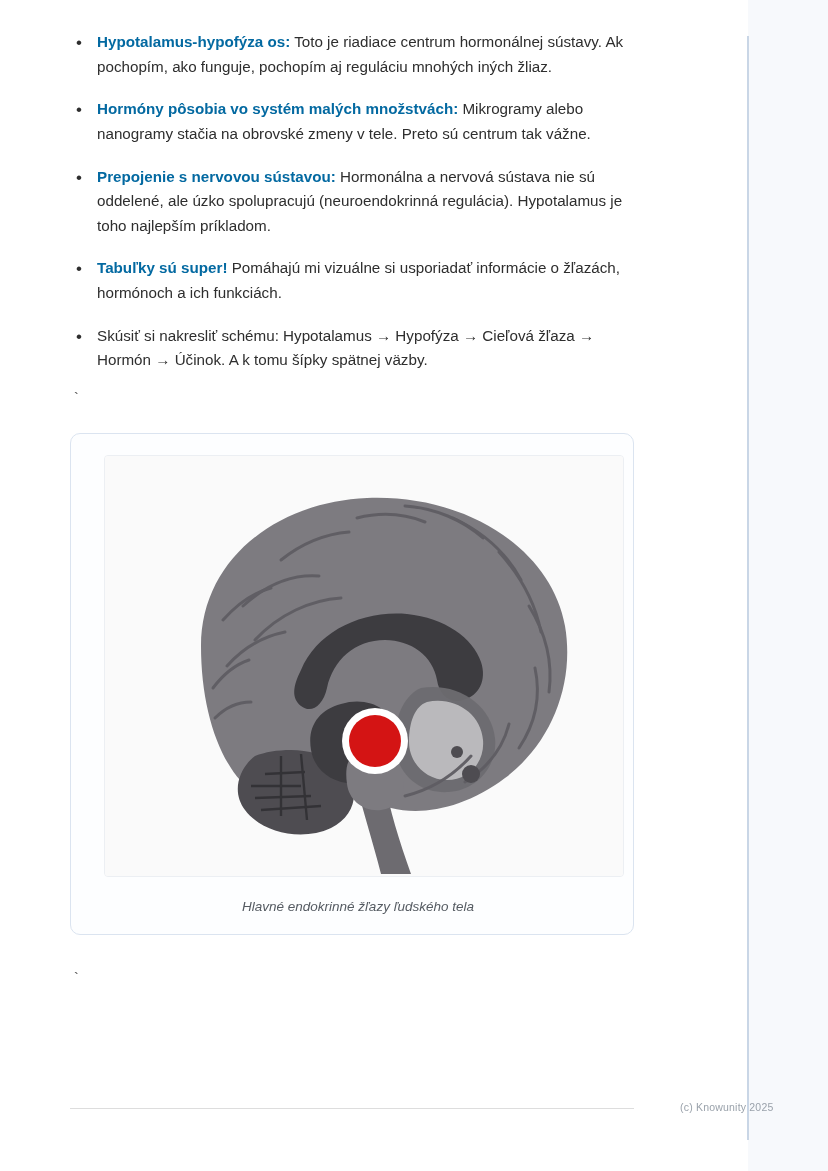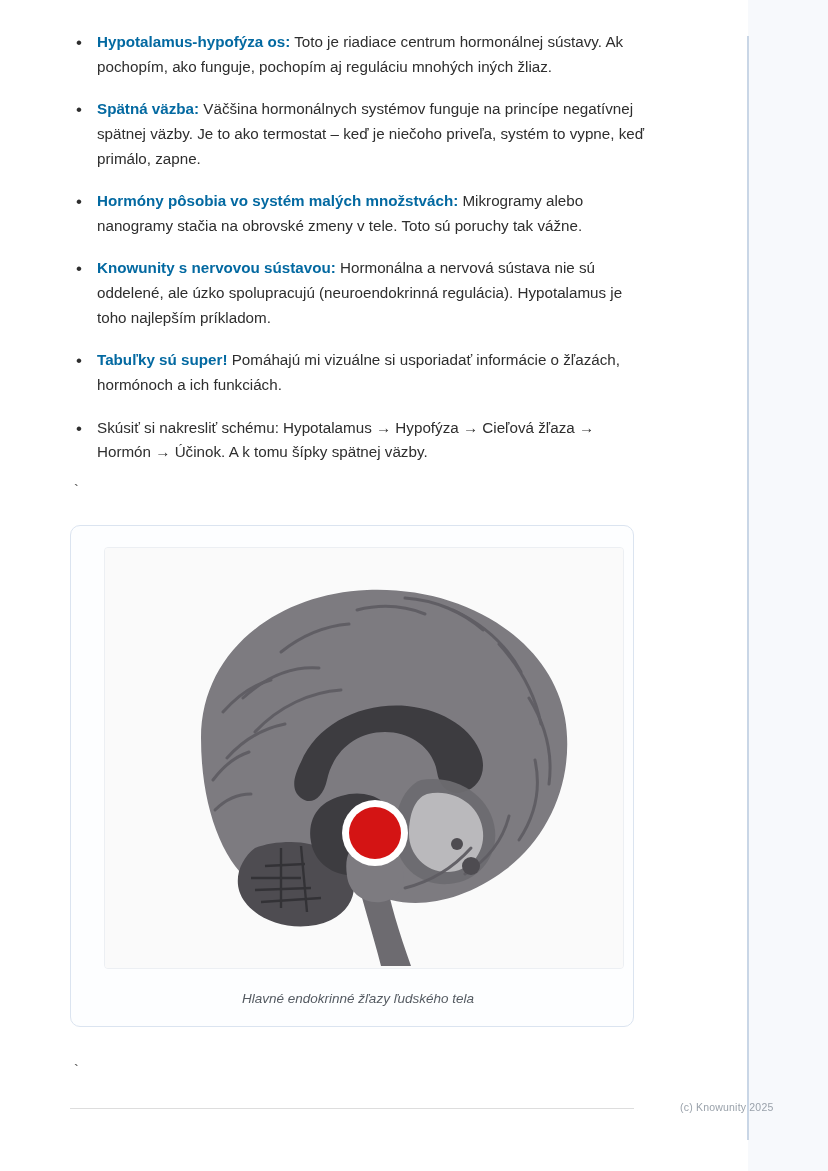--- a/index.html
+++ b/index.html
@@ -146,27 +146,24 @@
   <div class="right-rail"></div>
   <div class="rail-line"></div>
 
   <div class="content">
 
     <ul class="bullets">
       <li>
         <span class="lead">Hypotalamus-hypofýza os:</span><span> Toto je riadiace centrum hormonálnej sústavy. Ak pochopím, ako funguje, pochopím aj reguláciu mnohých iných žliaz.</span>
       </li>
       <li>
-        <span class="lead">Spätná väzba:</span><span> Väčšina hormonálnych systémov funguje na princípe negatívnej spätnej väzby. Je to ako termostat – keď je niečoho priveľa, systém to vypne, keď primálo, zapne.</span>
-      </li>
-      <li>
-        <span class="lead">Hormóny pôsobia vo systém malých množstvách:</span><span> Mikrogramy alebo nanogramy stačia na obrovské zmeny v tele. Toto sú poruchy tak vážne.</span>
-      </li>
-      <li>
-        <span class="lead">Knowunity s nervovou sústavou:</span><span> Hormonálna a nervová sústava nie sú oddelené, ale úzko spolupracujú (neuroendokrinná regulácia). Hypotalamus je toho najlepším príkladom.</span>
+        <span class="lead">Hormóny pôsobia vo systém malých množstvách:</span><span> Mikrogramy alebo nanogramy stačia na obrovské zmeny v tele. Preto sú centrum tak vážne.</span>
+      </li>
+      <li>
+        <span class="lead">Prepojenie s nervovou sústavou:</span><span> Hormonálna a nervová sústava nie sú oddelené, ale úzko spolupracujú (neuroendokrinná regulácia). Hypotalamus je toho najlepším príkladom.</span>
       </li>
       <li>
         <span class="lead">Tabuľky sú super!</span><span> Pomáhajú mi vizuálne si usporiadať informácie o žľazách, hormónoch a ich funkciách.</span>
       </li>
       <li>
         <span class="lead-italic">Skúsiť si nakresliť schému:</span><span> Hypotalamus → Hypofýza → Cieľová žľaza → Hormón → Účinok. A k tomu šípky spätnej väzby.</span>
       </li>
     </ul>
 
     <div class="backtick">`</div>

